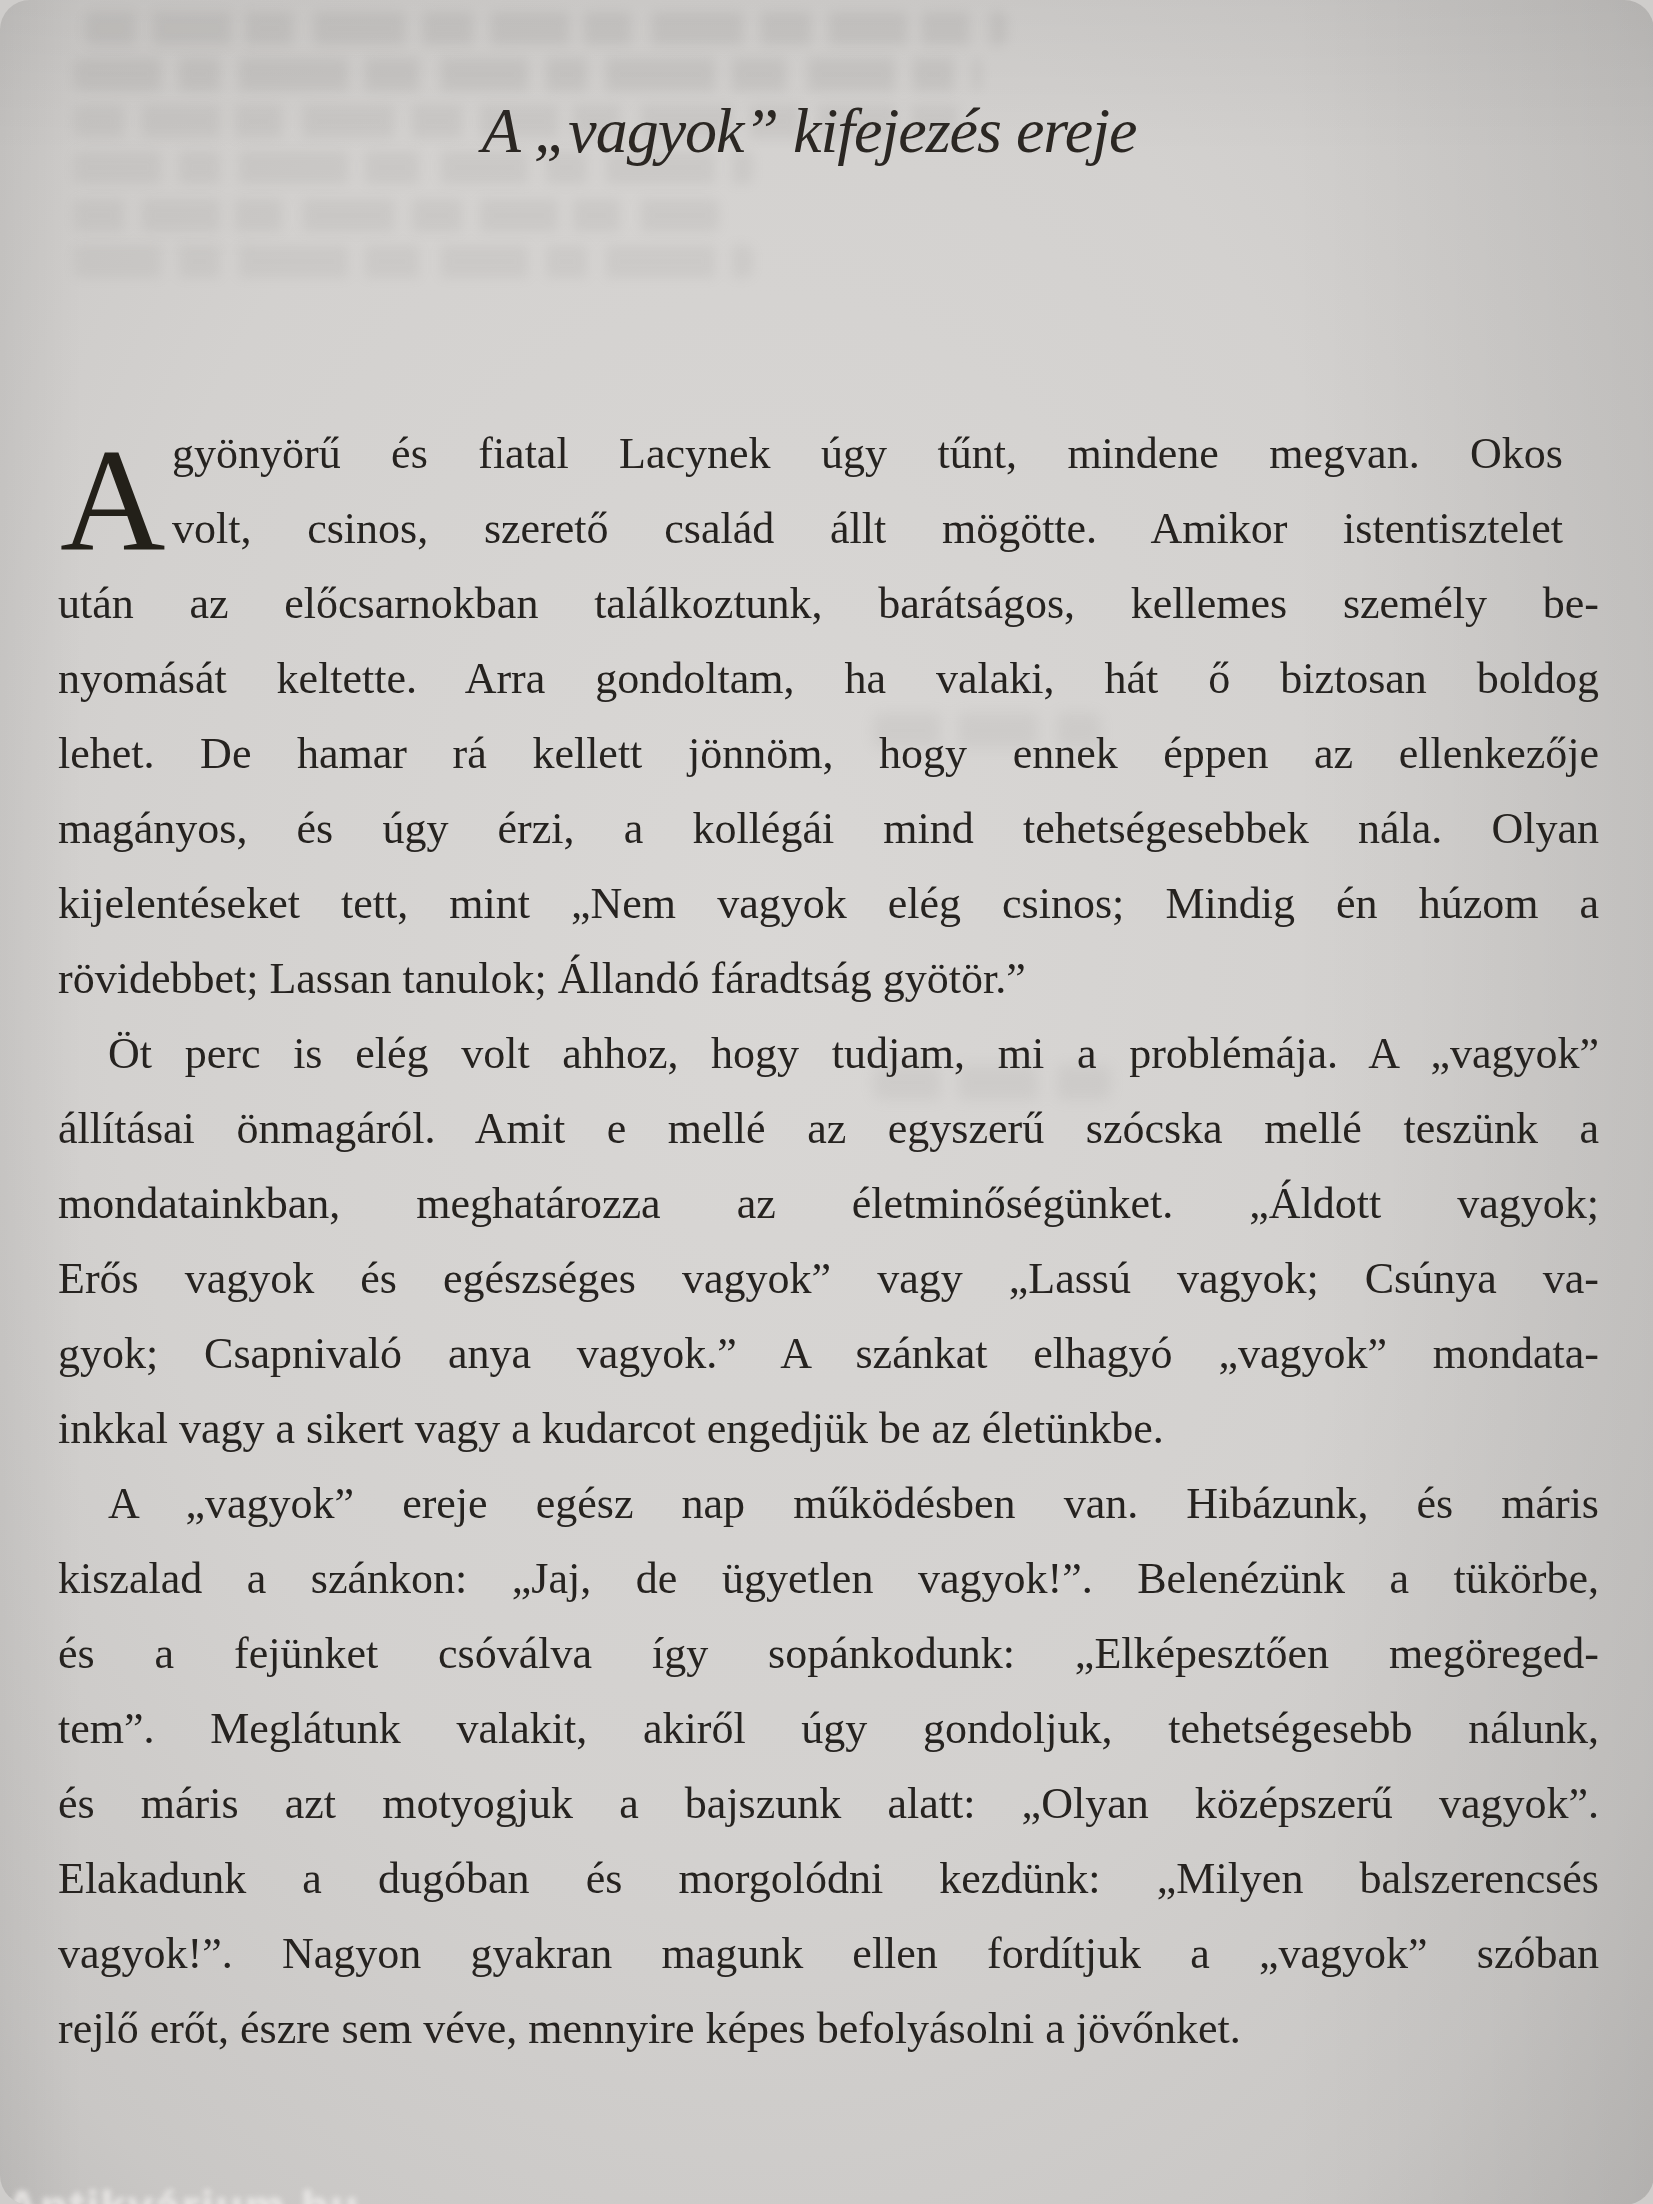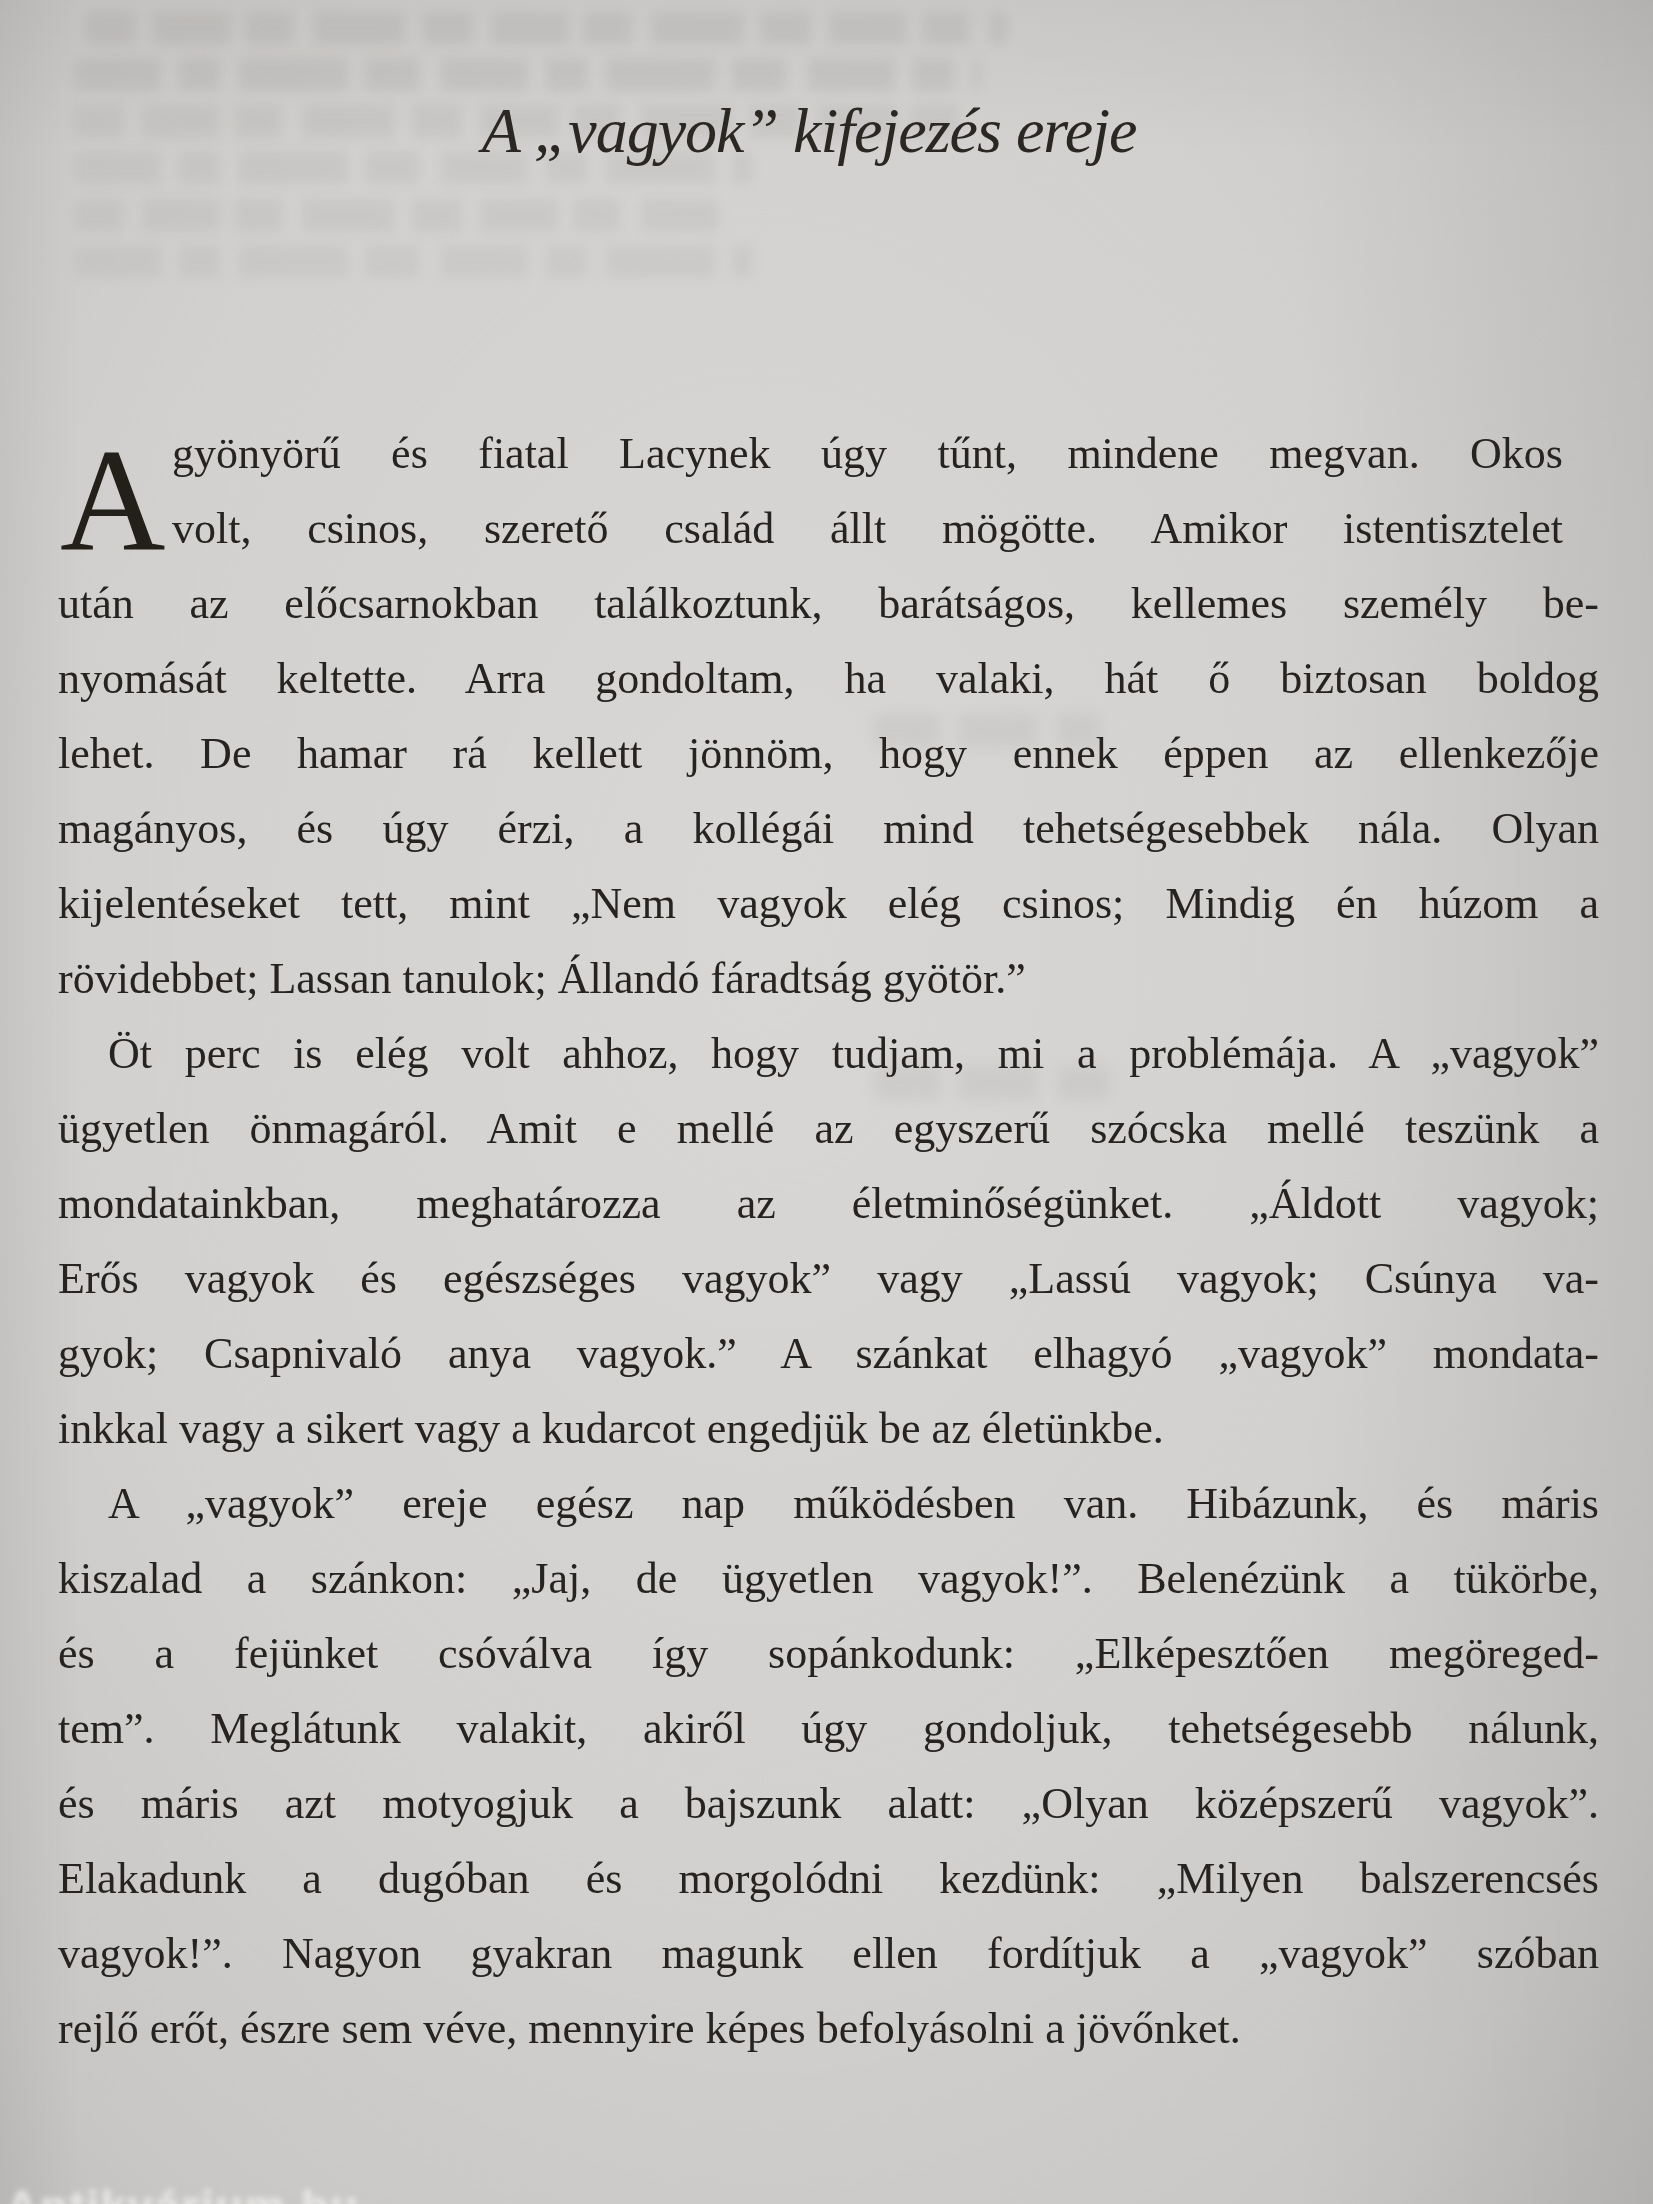--- a/index.html
+++ b/index.html
@@ -7,20 +7,21 @@
     width:1654px;height:2205px;overflow:hidden;
     font-family:"Liberation Serif","DejaVu Serif",serif;
     background:#cfcdcb;
   }
   .page{
     position:relative;width:1654px;height:2205px;overflow:hidden;
     background:
       linear-gradient(180deg, rgba(0,0,0,0.045) 0%, rgba(0,0,0,0) 7%),
       linear-gradient(90deg, rgba(0,0,0,0.05) 0%, rgba(0,0,0,0) 5%, rgba(0,0,0,0) 78%, rgba(0,0,0,0.06) 100%),
       radial-gradient(ellipse at 46% 42%, #d9d7d5 0%, #d3d1cf 52%, #c9c7c5 84%, #bdbbb9 100%);
+    border-radius: 30px;
   }
   
   .ghost{position:absolute;left:0;top:0;width:100%;height:100%;pointer-events:none;}
   .ghost-line{
     position:absolute;height:33px;border-radius:7.8px;
     filter:blur(5.8px);opacity:.16;
     background:repeating-linear-gradient(90deg,
       #8a8886 0 50px, transparent 50px 68px,
       #8a8886 68px 146px, transparent 146px 161px,
       #8a8886 161px 208px, transparent 208px 229px,
@@ -96,21 +97,21 @@
         <div class="line dc">volt, csinos, szerető család állt mögötte. Amikor istentisztelet</div>
         <div class="line">után az előcsarnokban találkoztunk, barátságos, kellemes személy be-</div>
         <div class="line">nyomását keltette. Arra gondoltam, ha valaki, hát ő biztosan boldog</div>
         <div class="line">lehet. De hamar rá kellett jönnöm, hogy ennek éppen az ellenkezője</div>
         <div class="line">magányos, és úgy érzi, a kollégái mind tehetségesebbek nála. Olyan</div>
         <div class="line">kijelentéseket tett, mint „Nem vagyok elég csinos; Mindig én húzom a</div>
         <div class="line nojust">rövidebbet; Lassan tanulok; Állandó fáradtság gyötör.”</div>
       </div>
       <div>
         <div class="line ind">Öt perc is elég volt ahhoz, hogy tudjam, mi a problémája. A „vagyok”</div>
-        <div class="line">ügyetlen önmagáról. Amit e mellé az egyszerű szócska mellé teszünk a</div>
+        <div class="line">állításai önmagáról. Amit e mellé az egyszerű szócska mellé teszünk a</div>
         <div class="line">mondatainkban, meghatározza az életminőségünket. „Áldott vagyok;</div>
         <div class="line">Erős vagyok és egészséges vagyok” vagy „Lassú vagyok; Csúnya va-</div>
         <div class="line">gyok; Csapnivaló anya vagyok.” A szánkat elhagyó „vagyok” mondata-</div>
         <div class="line nojust">inkkal vagy a sikert vagy a kudarcot engedjük be az életünkbe.</div>
       </div>
       <div>
         <div class="line ind">A „vagyok” ereje egész nap működésben van. Hibázunk, és máris</div>
         <div class="line">kiszalad a szánkon: „Jaj, de ügyetlen vagyok!”. Belenézünk a tükörbe,</div>
         <div class="line">és a fejünket csóválva így sopánkodunk: „Elképesztően megöreged-</div>
         <div class="line">tem”. Meglátunk valakit, akiről úgy gondoljuk, tehetségesebb nálunk,</div>

